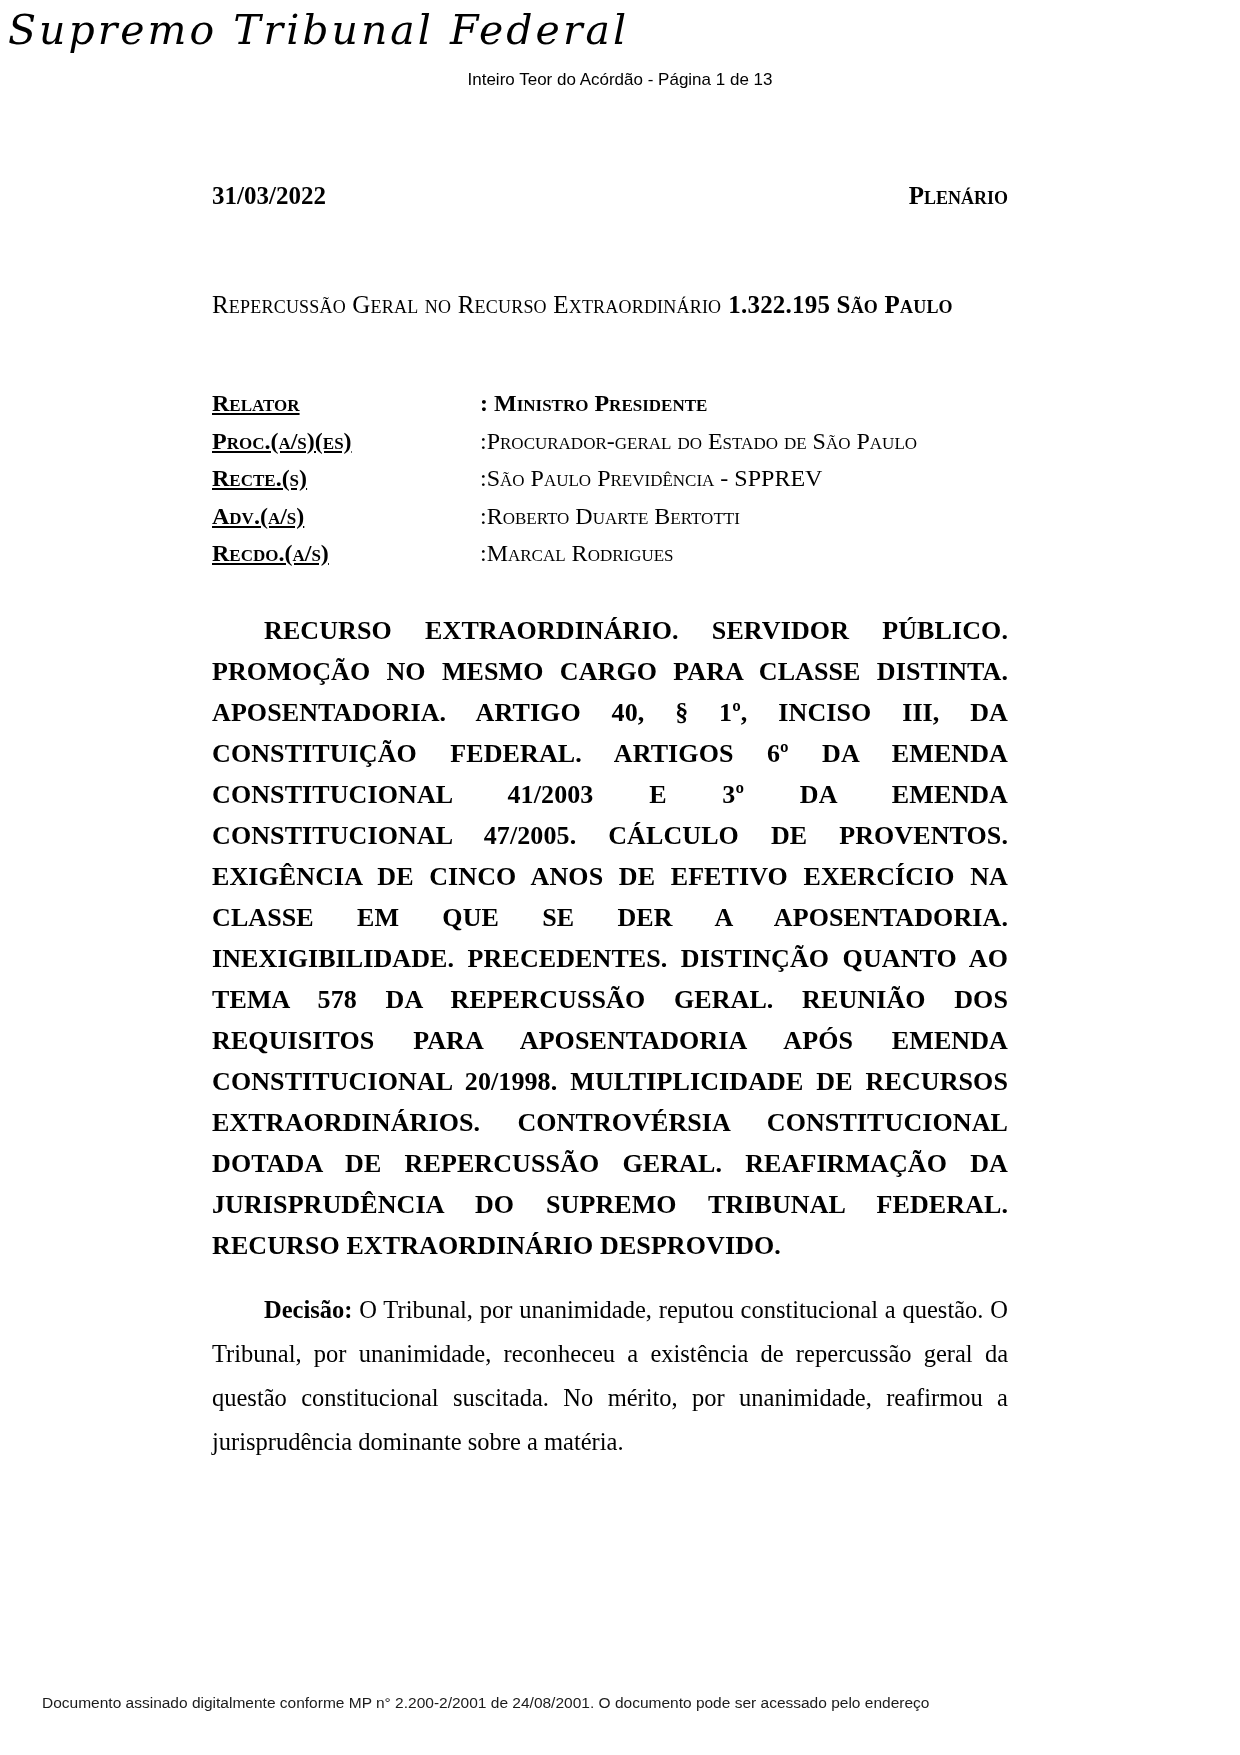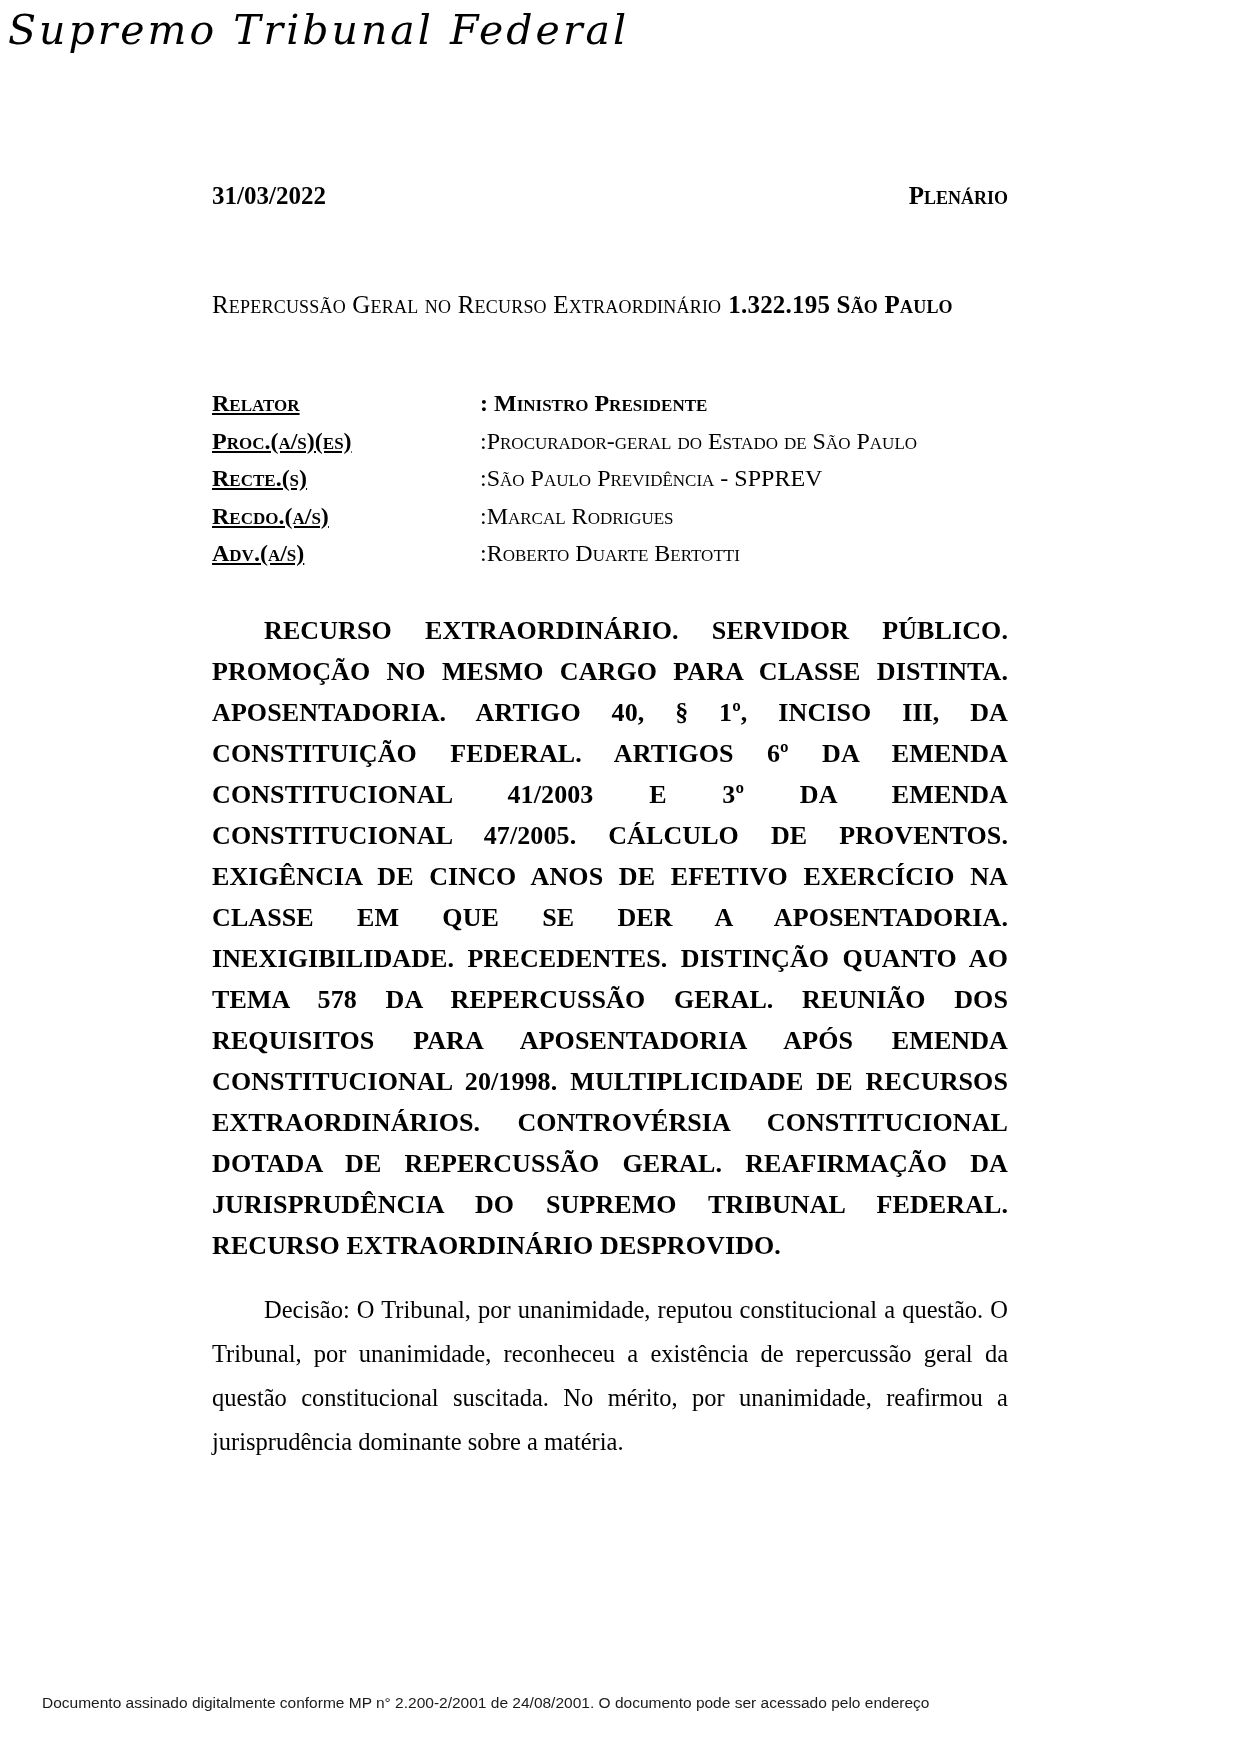--- a/index.html
+++ b/index.html
@@ -94,41 +94,42 @@
     letter-spacing: 0.1px;
   }
 
   .decision {
     top: 1288px;
     font-size: 24.5px;
     line-height: 44px;
     text-align: justify;
     text-indent: 52px;
   }
-  .decision b { font-weight: normal; }
+  .decision b { font-weight: bold; }
 
   
   .footer {
     position: absolute;
     left: 42px;
     top: 1684px;
     font-family: "Liberation Sans", sans-serif;
     font-size: 15.5px;
     line-height: 23px;
     color: #1a1a1a;
     margin-top: 7px;
   }
 </style>
 </head>
 <body>
 
 <div class="page">
 
   <div class="brand">Supremo Tribunal Federal</div>
 
+  <div class="subtitle">Inteiro Teor do Acórdão - Página 1 de 13</div>
 
   <div class="content meta-row">
     <span>31/03/2022</span>
     <span class="smallcaps">Plenário</span>
   </div>
 
   <div class="content case-title">
     <span>Repercussão Geral no Recurso Extraordinário</span><b>1.322.195 São Paulo</b>
   </div>
 
@@ -139,26 +140,26 @@
     </div>
     <div class="party-row">
       <span class="party-label">Proc.(a/s)(es)</span>
       <span class="party-value">:Procurador-geral do Estado de São Paulo</span>
     </div>
     <div class="party-row">
       <span class="party-label">Recte.(s)</span>
       <span class="party-value">:São Paulo Previdência - SPPREV</span>
     </div>
     <div class="party-row">
+      <span class="party-label">Adv.(a/s)</span>
+      <span class="party-value">:Roberto Duarte Bertotti</span>
+    </div>
+    <div class="party-row">
       <span class="party-label">Recdo.(a/s)</span>
       <span class="party-value">:Marcal Rodrigues</span>
-    </div>
-    <div class="party-row">
-      <span class="party-label">Adv.(a/s)</span>
-      <span class="party-value">:Roberto Duarte Bertotti</span>
     </div>
   </div>
 
   <p class="content headnote">RECURSO EXTRAORDINÁRIO. SERVIDOR PÚBLICO. PROMOÇÃO NO MESMO CARGO PARA CLASSE DISTINTA. APOSENTADORIA. ARTIGO 40, § 1º, INCISO III, DA CONSTITUIÇÃO FEDERAL. ARTIGOS 6º DA EMENDA CONSTITUCIONAL 41/2003 E 3º DA EMENDA CONSTITUCIONAL 47/2005. CÁLCULO DE PROVENTOS. EXIGÊNCIA DE CINCO ANOS DE EFETIVO EXERCÍCIO NA CLASSE EM QUE SE DER A APOSENTADORIA. INEXIGIBILIDADE. PRECEDENTES. DISTINÇÃO QUANTO AO TEMA 578 DA REPERCUSSÃO GERAL. REUNIÃO DOS REQUISITOS PARA APOSENTADORIA APÓS EMENDA CONSTITUCIONAL 20/1998. MULTIPLICIDADE DE RECURSOS EXTRAORDINÁRIOS. CONTROVÉRSIA CONSTITUCIONAL DOTADA DE REPERCUSSÃO GERAL. REAFIRMAÇÃO DA JURISPRUDÊNCIA DO SUPREMO TRIBUNAL FEDERAL. RECURSO EXTRAORDINÁRIO DESPROVIDO.</p>
 
   <p class="content decision">
     <b>Decisão:</b><span> O Tribunal, por unanimidade, reputou constitucional a questão. O Tribunal, por unanimidade, reconheceu a existência de repercussão geral da questão constitucional suscitada. No mérito, por unanimidade, reafirmou a jurisprudência dominante sobre a matéria.</span>
   </p>
 
   <div class="footer">

